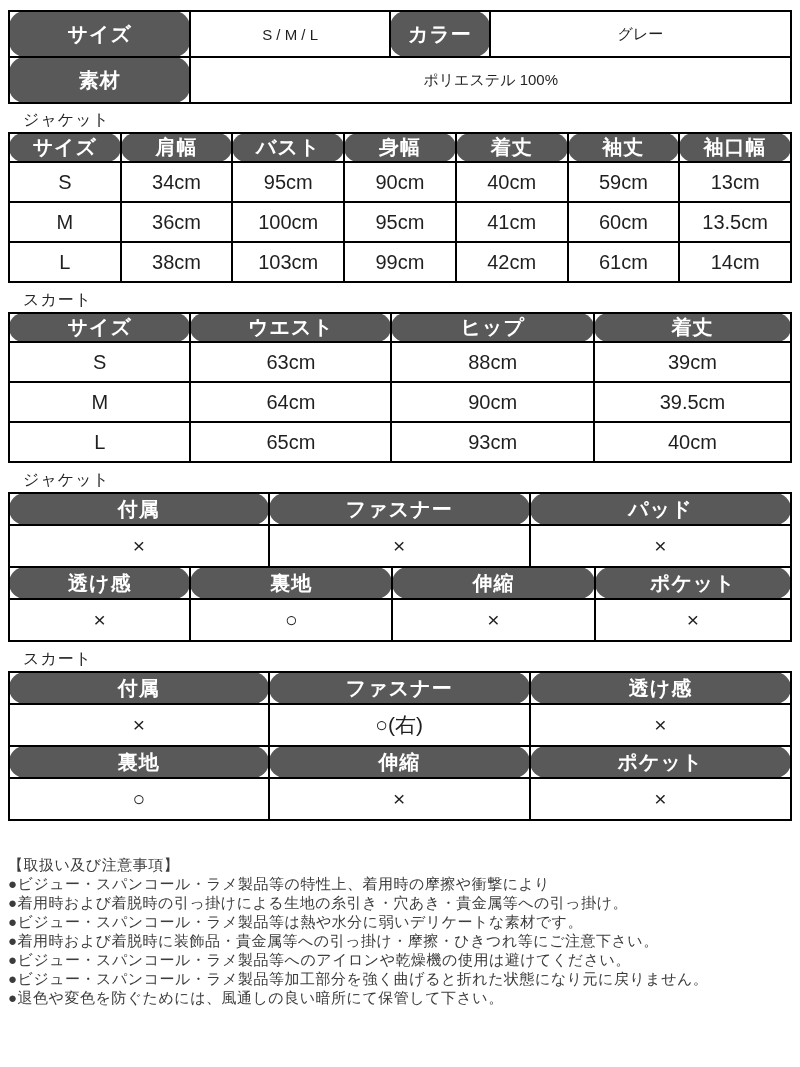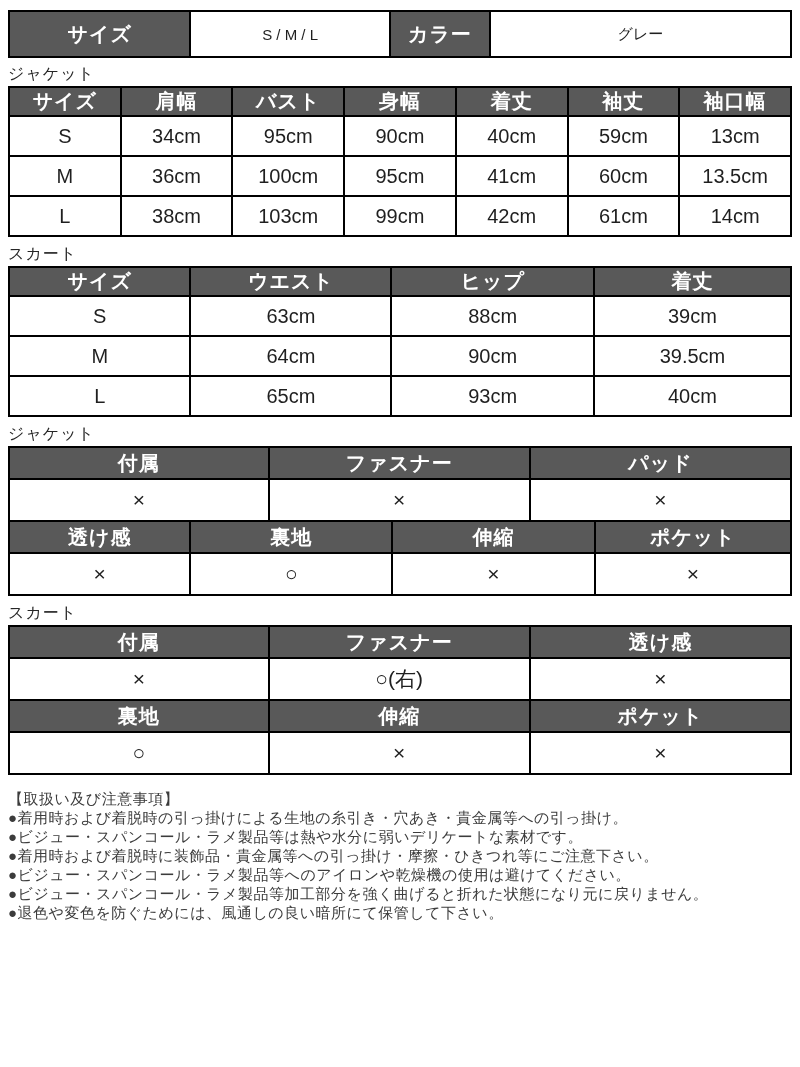--- a/index.html
+++ b/index.html
@@ -24,20 +24,21 @@
     color: #1f1f1f;
     padding: 0;
     overflow: hidden;
     white-space: nowrap;
   }
   .hd {
     background: #595959;
     color: #ffffff;
     font-weight: bold;
     letter-spacing: 1px;
+    border-radius: 16px;
   }
 
   
   .spec-table tr { height: 46px; }
   .spec-table td { font-size: 15px; }
   .spec-table .hd { font-size: 20px; }
 
   
   .size-table .head-row { height: 29px; }
   .size-table .data-row { height: 40px; }
@@ -45,27 +46,27 @@
   
   .feat-table .head-row { height: 32px; }
   .feat-table .data-row { height: 42px; }
   .feat-stack { margin-top: -2px; } 
   .sym { font-size: 21px; }
 
   .section-label {
     font-size: 16px;
     color: #262626;
     letter-spacing: 1px;
-    margin: 7px 0 3px 0;
+    margin: 7px 0 3px 15px;
     line-height: 19px;
   }
   .first-label { margin-top: 6px; }
 
   .notes {
-    margin-top: 14px;
+    margin-top: 34px;
     font-size: 15px;
     line-height: 19px;
     color: #3c3c3c;
     letter-spacing: 0.5px;
   }
   .notes div { white-space: nowrap; }
 </style>
 </head>
 <body>
 
@@ -77,20 +78,24 @@
         <col style="width:25.5%">
         <col style="width:12.8%">
         <col style="width:38.5%">
       </colgroup>
     <tbody>
         <tr>
       <td class="hd">サイズ</td>
       <td>S / M / L</td>
       <td class="hd">カラー</td>
       <td>グレー</td>
+    </tr>
+    <tr>
+      <td class="hd">素材</td>
+      <td colspan="3">ポリエステル 100%</td>
     </tr>
   </tbody>
     </table>
 
   <div class="section-label first-label">ジャケット</div>
   <table class="size-table">
     <colgroup>
         <col>
         <col>
         <col>
@@ -244,20 +249,21 @@
     <tr class="data-row">
       <td class="sym">○</td>
       <td class="sym">×</td>
       <td class="sym">×</td>
     </tr>
   </tbody>
     </table>
 
   <div class="notes">
     <div>【取扱い及び注意事項】</div>
+    <div>●ビジュー・スパンコール・ラメ製品等の特性上、着用時の摩擦や衝撃により</div>
     <div>●着用時および着脱時の引っ掛けによる生地の糸引き・穴あき・貴金属等への引っ掛け。</div>
     <div>●ビジュー・スパンコール・ラメ製品等は熱や水分に弱いデリケートな素材です。</div>
     <div>●着用時および着脱時に装飾品・貴金属等への引っ掛け・摩擦・ひきつれ等にご注意下さい。</div>
     <div>●ビジュー・スパンコール・ラメ製品等へのアイロンや乾燥機の使用は避けてください。</div>
     <div>●ビジュー・スパンコール・ラメ製品等加工部分を強く曲げると折れた状態になり元に戻りません。</div>
     <div>●退色や変色を防ぐためには、風通しの良い暗所にて保管して下さい。</div>
   </div>
 
 </div>
 

